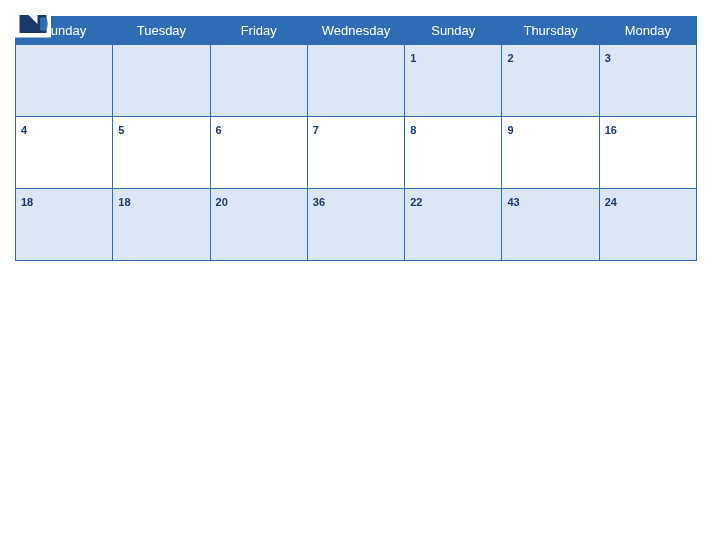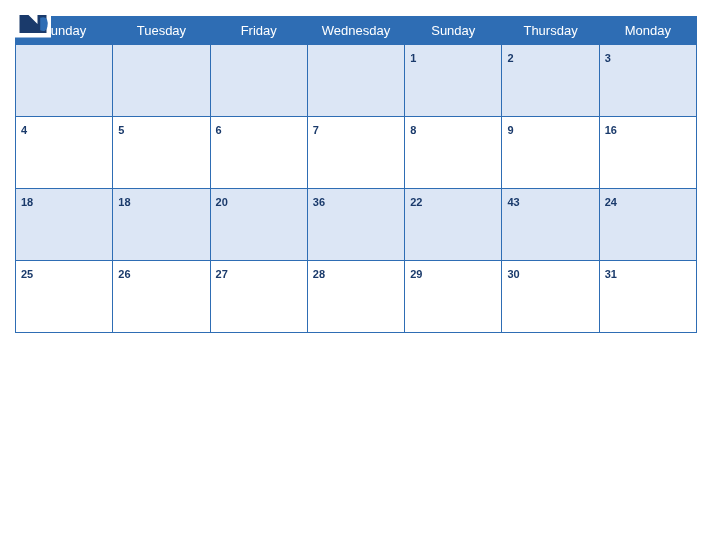--- a/index.html
+++ b/index.html
@@ -153,23 +153,14 @@
       </tr>
       <tr>
         <td><span class="day-num">18</span></td>
         <td><span class="day-num">18</span></td>
         <td><span class="day-num">20</span></td>
         <td><span class="day-num">36</span></td>
         <td><span class="day-num">22</span></td>
         <td><span class="day-num">43</span></td>
         <td><span class="day-num">24</span></td>
       </tr>
-      <tr>
-        <td><span class="day-num">25</span></td>
-        <td><span class="day-num">26</span></td>
-        <td><span class="day-num">27</span></td>
-        <td><span class="day-num">28</span></td>
-        <td><span class="day-num">29</span></td>
-        <td><span class="day-num">30</span></td>
-        <td><span class="day-num">31</span></td>
-      </tr>
     </tbody>
 </table>
 
 </body></html>

